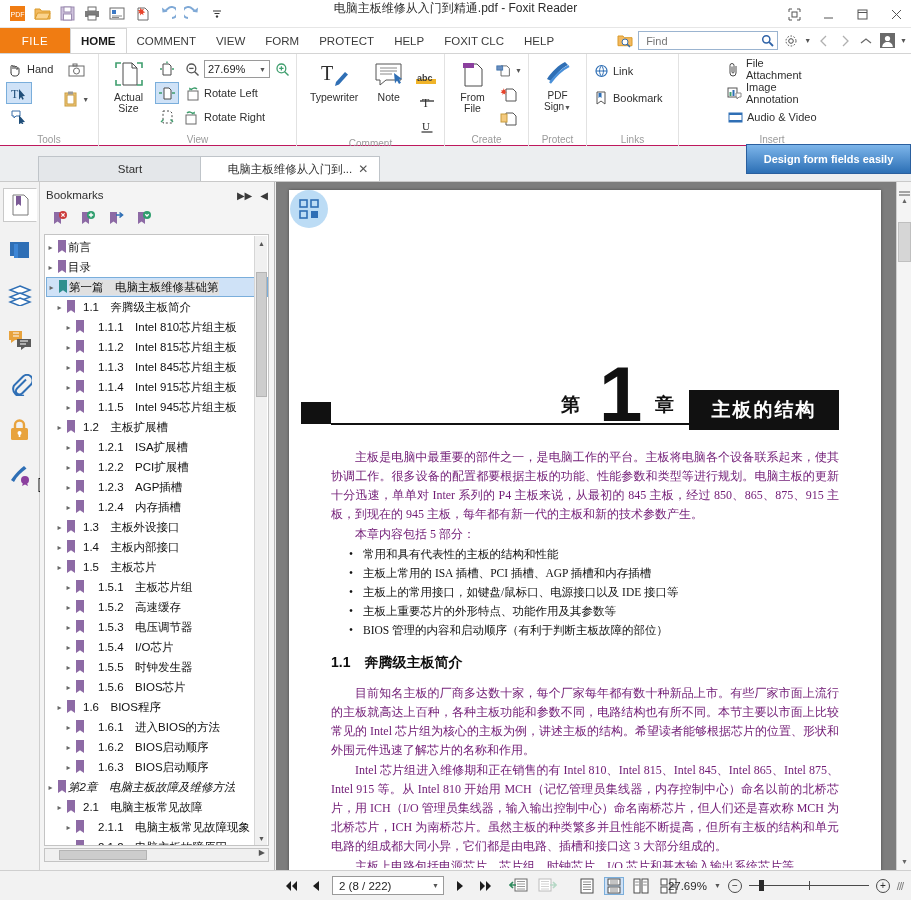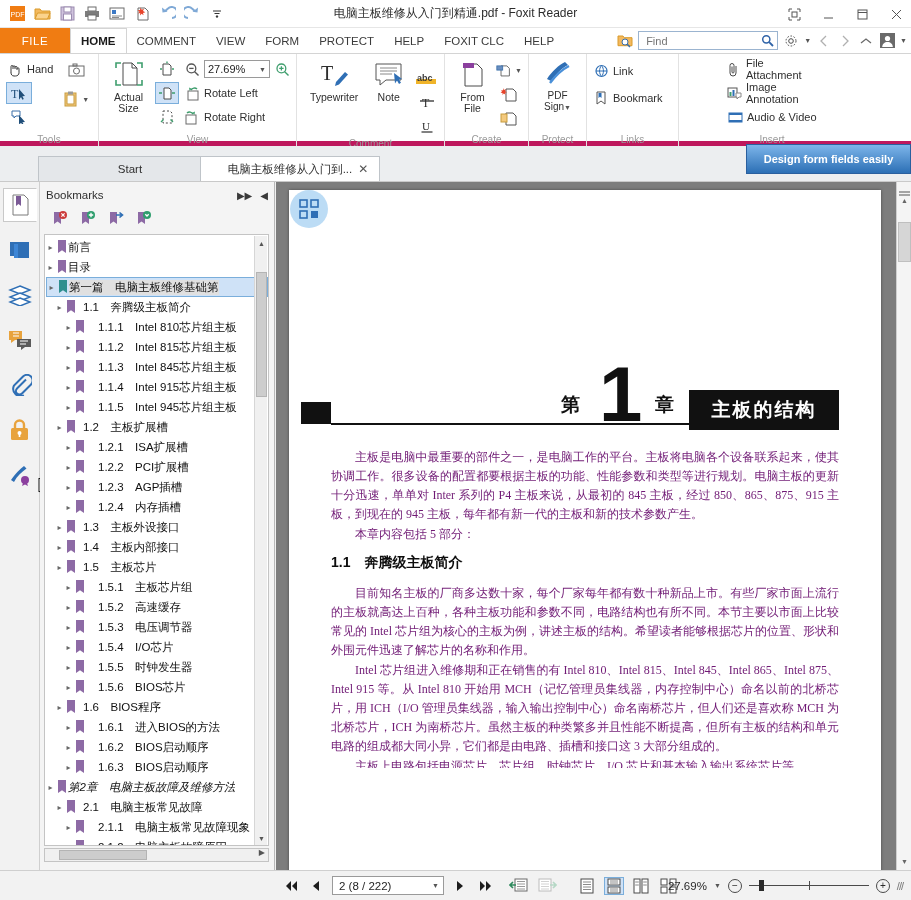--- a/index.html
+++ b/index.html
@@ -9,21 +9,21 @@
     overflow: hidden;
     font-family: "Liberation Sans", "DejaVu Sans", sans-serif;
     background: #ffffff;
   }
   #app { position: relative; width: 911px; height: 900px; background:#f0f0f0; }
 
   
   .titlebar {
     position:absolute; left:0; top:0; width:911px; height:28px;
     background:#ffffff; border-bottom:1px solid #e6e6e6;
-    display:flex; align-items:center;
+    display:flex; 
   }
   .qat { display:flex; align-items:center; gap:3px; padding-left:6px; }
   .qicon { width:22px; height:20px; display:flex; align-items:center; justify-content:center; cursor:default; }
   .title-text {
     position:absolute; left:0; right:0; text-align:center;
     font-size:12px; color:#2c2c2c; pointer-events:none;
   }
   .wctrls { position:absolute; right:4px; top:0; height:28px; display:flex; align-items:center; gap:12px; }
   .wbtn { width:22px; height:20px; display:flex; align-items:center; justify-content:center; color:#555; font-size:12px; }
 
@@ -49,21 +49,21 @@
     display:flex; align-items:center; padding:0 3px 0 5px;
   }
   .findbox input { border:0; outline:0; width:116px; font-size:11px; color:#444; background:transparent;
     font-family:"Liberation Sans", sans-serif; }
   .mini { width:16px; height:16px; display:flex; align-items:center; justify-content:center; }
   .caret { font-size:7px; color:#555; }
 
   
   .ribbon {
     position:absolute; left:0; top:54px; width:911px; height:92px;
-    background:#ffffff; border-bottom:5px solid #be185d;
+    background:#ffffff; border-bottom:1px solid #be185d;
     display:flex; align-items:flex-start;
   }
   .group { position:relative; height:92px; display:flex; flex-direction:column;
            padding:3px 6px 0 6px; }
   .group + .group { border-left:1px solid #e2e2e2; }
   .group-body { display:flex; gap:4px; flex:1; align-items:flex-start; }
   .group-label {
     text-align:center; font-size:10px; color:#9a9a9a; height:13px; line-height:13px;
   }
   .btn-v { display:flex; flex-direction:column; align-items:center; width:52px;
@@ -1034,20 +1034,27 @@
           <div class="ch-bar"></div>
           <div class="ch-line"></div>
           <div class="ch-di">第</div>
           <div class="ch-num">1</div>
           <div class="ch-zh">章</div>
           <div class="ch-title">主板的结构</div>
         </div>
 
         <p class="body-p indent">主板是电脑中最重要的部件之一，是电脑工作的平台。主板将电脑各个设备联系起来，使其协调工作。很多设备的配置都要根据主板的功能、性能参数和类型等进行规划。电脑主板的更新十分迅速，单单对 Inter 系列的 P4 主板来说，从最初的 845 主板，经过 850、865、875、915 主板，到现在的 945 主板，每年都有新一代的主板和新的技术参数产生。</p>
         <p class="body-p indent">本章内容包括 5 部分：</p>
+        <ul class="bullets" id="doc-bullets">
+            <li>常用和具有代表性的主板的结构和性能</li>
+            <li>主板上常用的 ISA 插槽、PCI 插槽、AGP 插槽和内存插槽</li>
+            <li>主板上的常用接口，如键盘/鼠标口、电源接口以及 IDE 接口等</li>
+            <li>主板上重要芯片的外形特点、功能作用及其参数等</li>
+            <li>BIOS 管理的内容和启动顺序（有利于判断主板故障的部位）</li>
+          </ul>
         <div class="sec-hd">1.1　奔腾级主板简介</div>
         <p class="body-p indent">目前知名主板的厂商多达数十家，每个厂家每年都有数十种新品上市。有些厂家市面上流行的主板就高达上百种，各种主板功能和参数不同，电路结构也有所不同。本节主要以市面上比较常见的 Intel 芯片组为核心的主板为例，讲述主板的结构。希望读者能够根据芯片的位置、形状和外围元件迅速了解芯片的名称和作用。</p>
         <p class="body-p indent">Intel 芯片组进入维修期和正在销售的有 Intel 810、Intel 815、Intel 845、Intel 865、Intel 875、Intel 915 等。从 Intel 810 开始用 MCH（记忆管理员集线器，内存控制中心）命名以前的北桥芯片，用 ICH（I/O 管理员集线器，输入输出控制中心）命名南桥芯片，但人们还是喜欢称 MCH 为北桥芯片，ICH 为南桥芯片。虽然主板的种类繁多并且性能不断提高，但所有主板的结构和单元电路的组成都大同小异，它们都是由电路、插槽和接口这 3 大部分组成的。</p>
         <p class="body-p indent" style="overflow:hidden;height:11px;">主板上电路包括电源芯片、芯片组、时钟芯片、I/O 芯片和基本输入输出系统芯片等</p>
       </div>
     </div>
     <div class="pg-badge">
       <svg width="22" height="22" viewBox="0 0 22 22" style="position:relative;">
         <rect x="2" y="2" width="7" height="7" fill="none" stroke="#2f6fb5" stroke-width="1.6"></rect>
         <rect x="13" y="2" width="7" height="7" fill="none" stroke="#2f6fb5" stroke-width="1.6"></rect>

